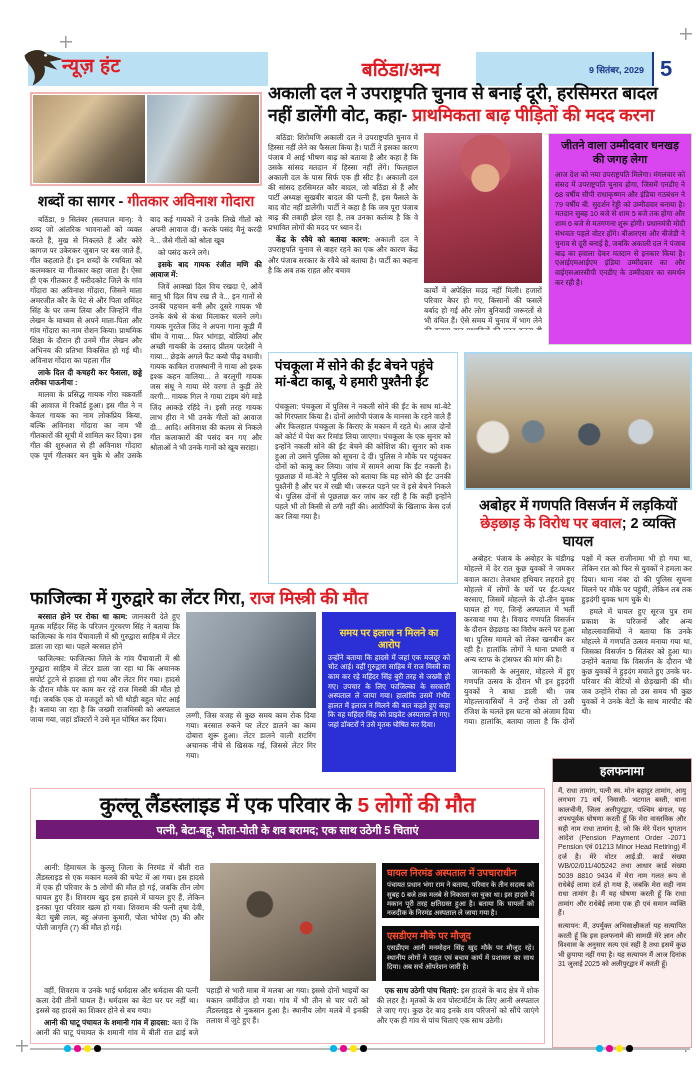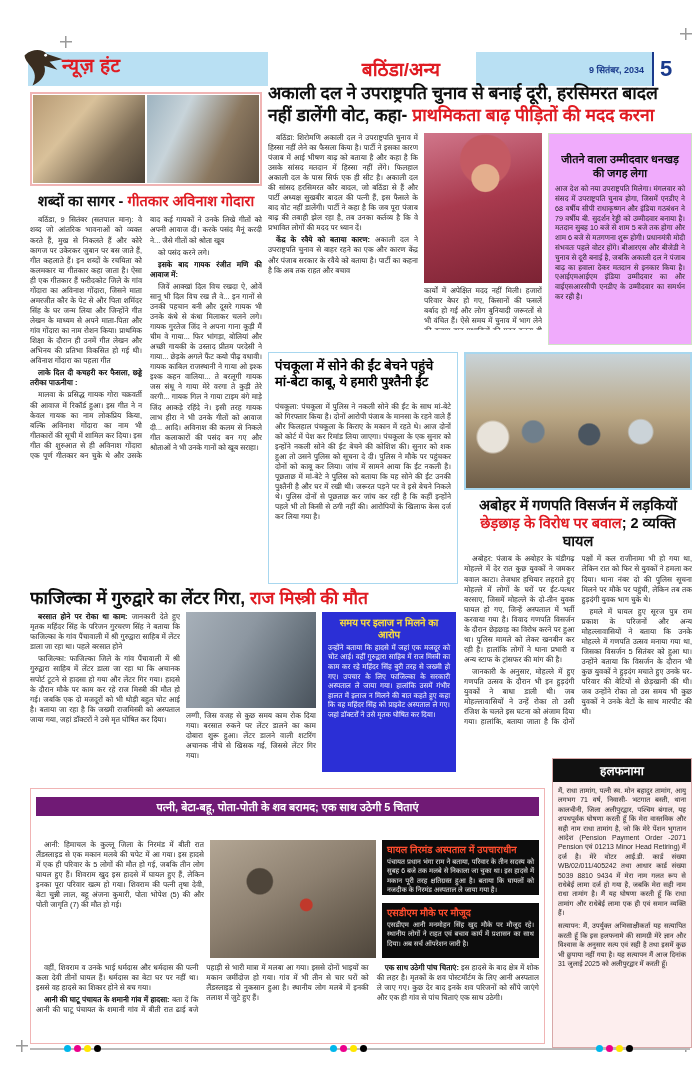--- a/index.html
+++ b/index.html
@@ -48,21 +48,21 @@
   .akali { position:absolute; left:268px; top:82px; width:424px; height:268px; }
   .akali h2 { font-size:17.5px; line-height:1.28; }
   .akali .row { display:flex; gap:6px; margin-top:6px; }
   .akali .c1 { flex:0 0 150px; height:198px; overflow:hidden; }
   .akali .cmid { flex:0 0 118px; }
   .ph-harsimrat { width:118px; height:150px;
     background: radial-gradient(circle at 52% 30%, #e4ae8d 0 11%, rgba(0,0,0,0) 12%),
                 radial-gradient(circle at 52% 18%, #c45a63 0 18%, rgba(0,0,0,0) 19%),
                 linear-gradient(165deg,#d0768a 0%,#a93a4e 45%,#7c2334 100%); }
   .akali .tail { margin-top:3px; height:44px; overflow:hidden; }
-  .greenbox { flex:0 0 144px; background:#f0abfc; border:1px solid #cfe3c4; padding:19px 6px; height:212px; overflow:hidden; }
+  .greenbox { flex:0 0 144px; background:#d946ef; border:1px solid #cfe3c4; padding:5px 6px; height:212px; overflow:hidden; }
   .greenbox h3 { font-size:11px; line-height:1.25; text-align:center; color:#111; margin-bottom:4px; }
   .greenbox .tiny { font-size:7.2px; }
 
   
   .panchkula { position:absolute; left:268px; top:352px; width:190px; height:232px; border:1.5px solid #a8d7ef;
     padding:5px 6px; overflow:hidden; }
   .panchkula h3 { font-size:13px; line-height:1.22; margin-bottom:12px; }
 
   
   .abohar { position:absolute; left:464px; top:352px; width:228px; height:406px; overflow:hidden; }
@@ -76,21 +76,21 @@
   .abohar .cols { column-count:2; column-gap:7px; height:196px; overflow:hidden; }
 
   
   .fazilka { position:absolute; left:30px; top:588px; width:426px; height:197px; overflow:hidden; }
   .fazilka h2 { font-size:17.5px; line-height:1.15; margin-bottom:4px; }
   .fazilka .row { display:flex; gap:6px; }
   .fazilka .c1 { flex:0 0 150px; height:160px; overflow:hidden; }
   .fazilka .cph { flex:0 0 130px; }
   .ph-gurudwara { height:96px; background:linear-gradient(120deg,#a7b0b9 0%,#8d97a1 40%,#646f79 75%,#49525b 100%); }
   .fazilka .cph .tiny { margin-top:3px; height:58px; overflow:hidden; }
-  .bluebox { flex:0 0 134px; background:#2b2fd6; padding:5px 6px; height:160px; overflow:hidden; }
+  .bluebox { flex:0 0 134px; background:#2b2fd6; padding:15px 6px; height:160px; overflow:hidden; }
   .bluebox h4 { color:#ffe23c; font-size:9.8px; text-align:center; line-height:1.2; margin-bottom:3px; }
   .bluebox .tiny { color:#ffffff; font-size:7.1px; }
 
   
   .kullu { position:absolute; left:30px; top:788px; width:515px; height:256px; border:1px solid #f0b4b4; padding:4px 5px; overflow:hidden; }
   .kullu h2 { font-size:21px; line-height:1.1; text-align:center; }
   .kullu .strip { background:#701a75; color:#fff; font-weight:bold; font-size:11px; text-align:center;
     padding:2px 0; margin:4px 0; }
   .kullu .row { display:flex; gap:6px; height:118px;margin-top:24px; }
   .kullu .c1 { flex:0 0 168px; overflow:hidden; }
@@ -124,21 +124,21 @@
   <header class="masthead">
     <div class="m-left">
       <svg viewBox="0 0 32 32">
         <path d="M2 7 C8 2 15 2 19 6 L31 10 L21 12 L27 18 L17 15 C19 21 15 27 8 30 C11 24 10 20 7 16 C4 12 2 10 2 7 Z" fill="#3a2d20"></path>
         <circle cx="18" cy="7" r="1.1" fill="#fff"></circle>
       </svg>
       <span class="brand">न्यूज़ हंट</span>
     </div>
     <div class="m-gap"></div>
     <div class="m-center">बठिंडा/अन्य</div>
-    <div class="m-right">9 सितंबर, 2034</div>
+    <div class="m-right">9 सितंबर, 2029</div>
     <div class="m-page">5</div>
   </header>
 
   <section class="godara">
     <div class="photos">
       <div class="ph-g1"></div>
       <div class="ph-g2"></div>
     </div>
     <h2 class="head"><span>शब्दों का सागर - </span><span class="red">गीतकार अविनाश गोदारा</span></h2>
     <div class="cols tiny">
@@ -199,20 +199,21 @@
         <div class="tiny">लग्गी, जिस वजह से कुछ समय काम रोक दिया गया। बरसात रुकने पर लेंटर डालने का काम दोबारा शुरू हुआ। लेंटर डालने वाली शटरिंग अचानक नीचे से खिसक गई, जिससे लेंटर गिर गया।</div>
       </div>
       <aside class="bluebox">
         <h4>समय पर इलाज न मिलने का आरोप</h4>
         <div class="tiny">उन्होंने बताया कि हादसे में जहां एक मजदूर को चोट आई। वहीं गुरुद्वारा साहिब में राज मिस्त्री का काम कर रहे महिंदर सिंह बुरी तरह से जख्मी हो गए। उपचार के लिए फाजिल्का के सरकारी अस्पताल ले जाया गया। हालांकि उसमें गंभीर हालत में इलाज न मिलने की बात कहते हुए कहा कि वह महिंदर सिंह को प्राइवेट अस्पताल ले गए। जहां डॉक्टरों ने उसे मृतक घोषित कर दिया।</div>
       </aside>
     </div>
   </section>
 
   <section class="kullu">
+    <h2 class="head"><span>कुल्लू लैंडस्लाइड में एक परिवार के </span><span class="red">5 लोगों की मौत</span></h2>
     <div class="strip">पत्नी, बेटा-बहू, पोता-पोती के शव बरामद; एक साथ उठेगी 5 चिताएं</div>
     <div class="row">
       <div class="c1 tiny">
         <p>आनी: हिमाचल के कुल्लू जिला के निरमंड में बीती रात लैंडस्लाइड से एक मकान मलबे की चपेट में आ गया। इस हादसे में एक ही परिवार के 5 लोगों की मौत हो गई, जबकि तीन लोग घायल हुए हैं। शिवराम खुद इस हादसे में घायल हुए हैं, लेकिन इनका पूरा परिवार खत्म हो गया। शिवराम की पत्नी तृषा देवी, बेटा चुन्नी लाल, बहू अंजना कुमारी, पोता भोपेश (5) की और पोती जागृति (7) की मौत हो गई।</p>
       </div>
       <div class="ph-landslide"></div>
       <div class="cbx">
         <div class="blackbox">
           <h4>घायल निरमंड अस्पताल में उपचाराधीन</h4>
           <div class="tiny">पंचायत प्रधान भंगा राम ने बताया, परिवार के तीन सदस्य को सुबह 6 बजे तक मलबे से निकाला जा चुका था। इस हादसे में मकान पूरी तरह क्षतिग्रस्त हुआ है। बताया कि घायलों को नजदीक के निरमंड अस्पताल ले जाया गया है।</div>

